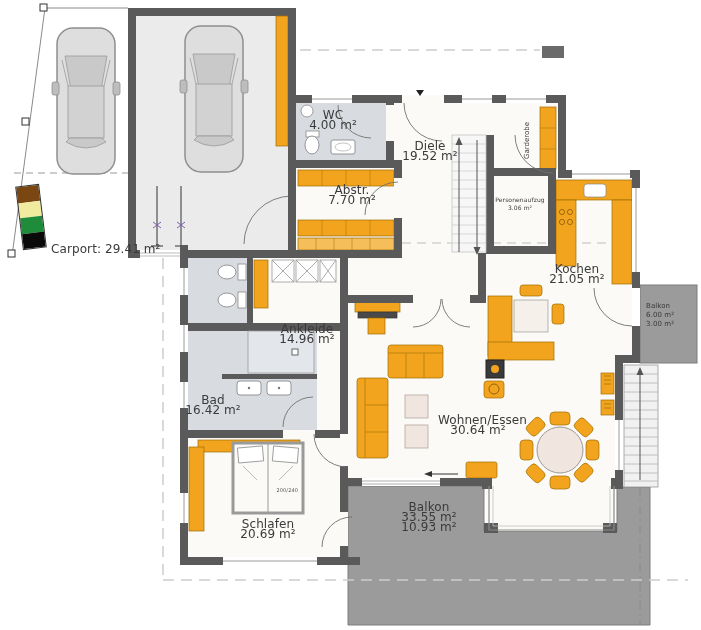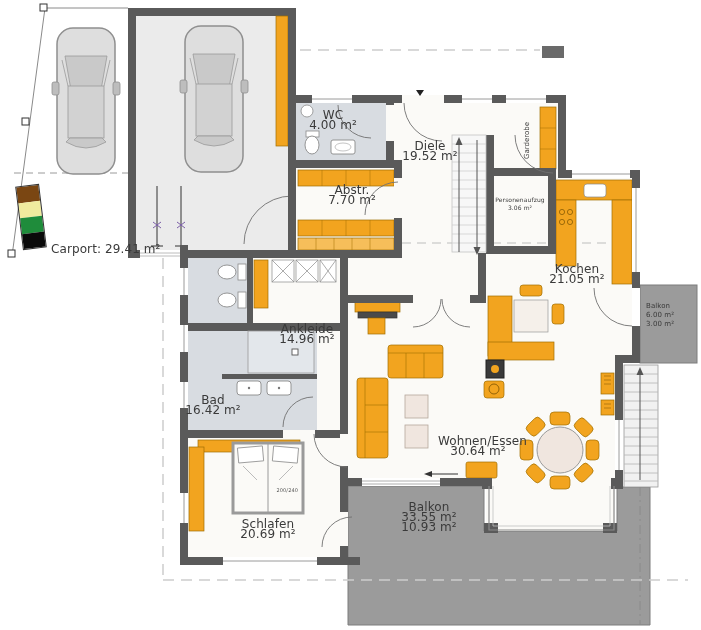--- a/index.html
+++ b/index.html
@@ -380,21 +380,21 @@
 <div class="lbl" style="left:276px;top:293px;width:62px;margin-top:31px;">
   <div>Ankleide</div>
   <div>14.96 m²</div>
 </div>
 
 <div class="lbl" style="left:184px;top:395px;width:58px;">
   <div>Bad</div>
   <div>16.42 m²</div>
 </div>
 
-<div class="lbl" style="left:438px;top:436px;width:80px;">
+<div class="lbl" style="left:438px;top:415px;width:80px;">
   <div>Wohnen/Essen</div>
   <div>30.64 m²</div>
 </div>
 
 <div class="lbl" style="left:236px;top:519px;width:64px;">
   <div>Schlafen</div>
   <div>20.69 m²</div>
 </div>
 
 <div class="lbl" style="left:396px;top:502px;width:66px;">

